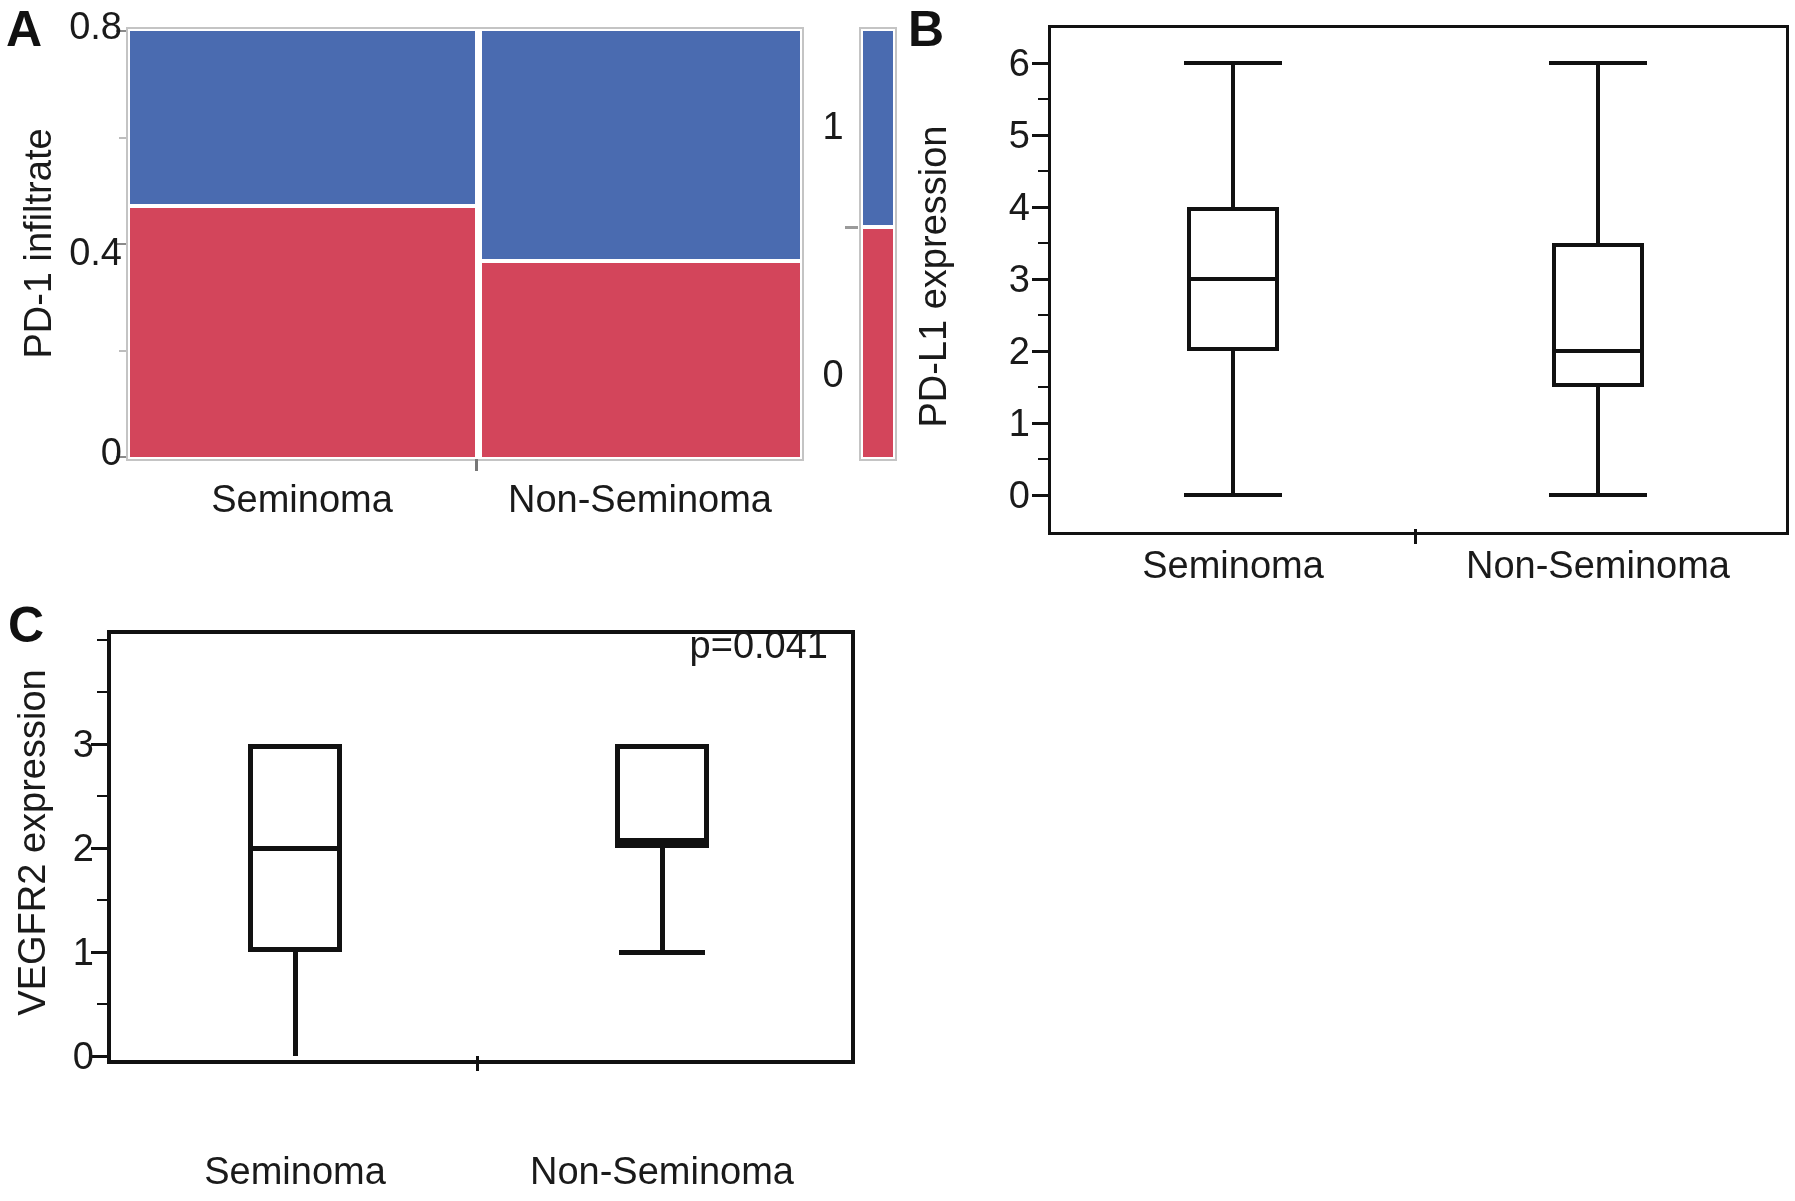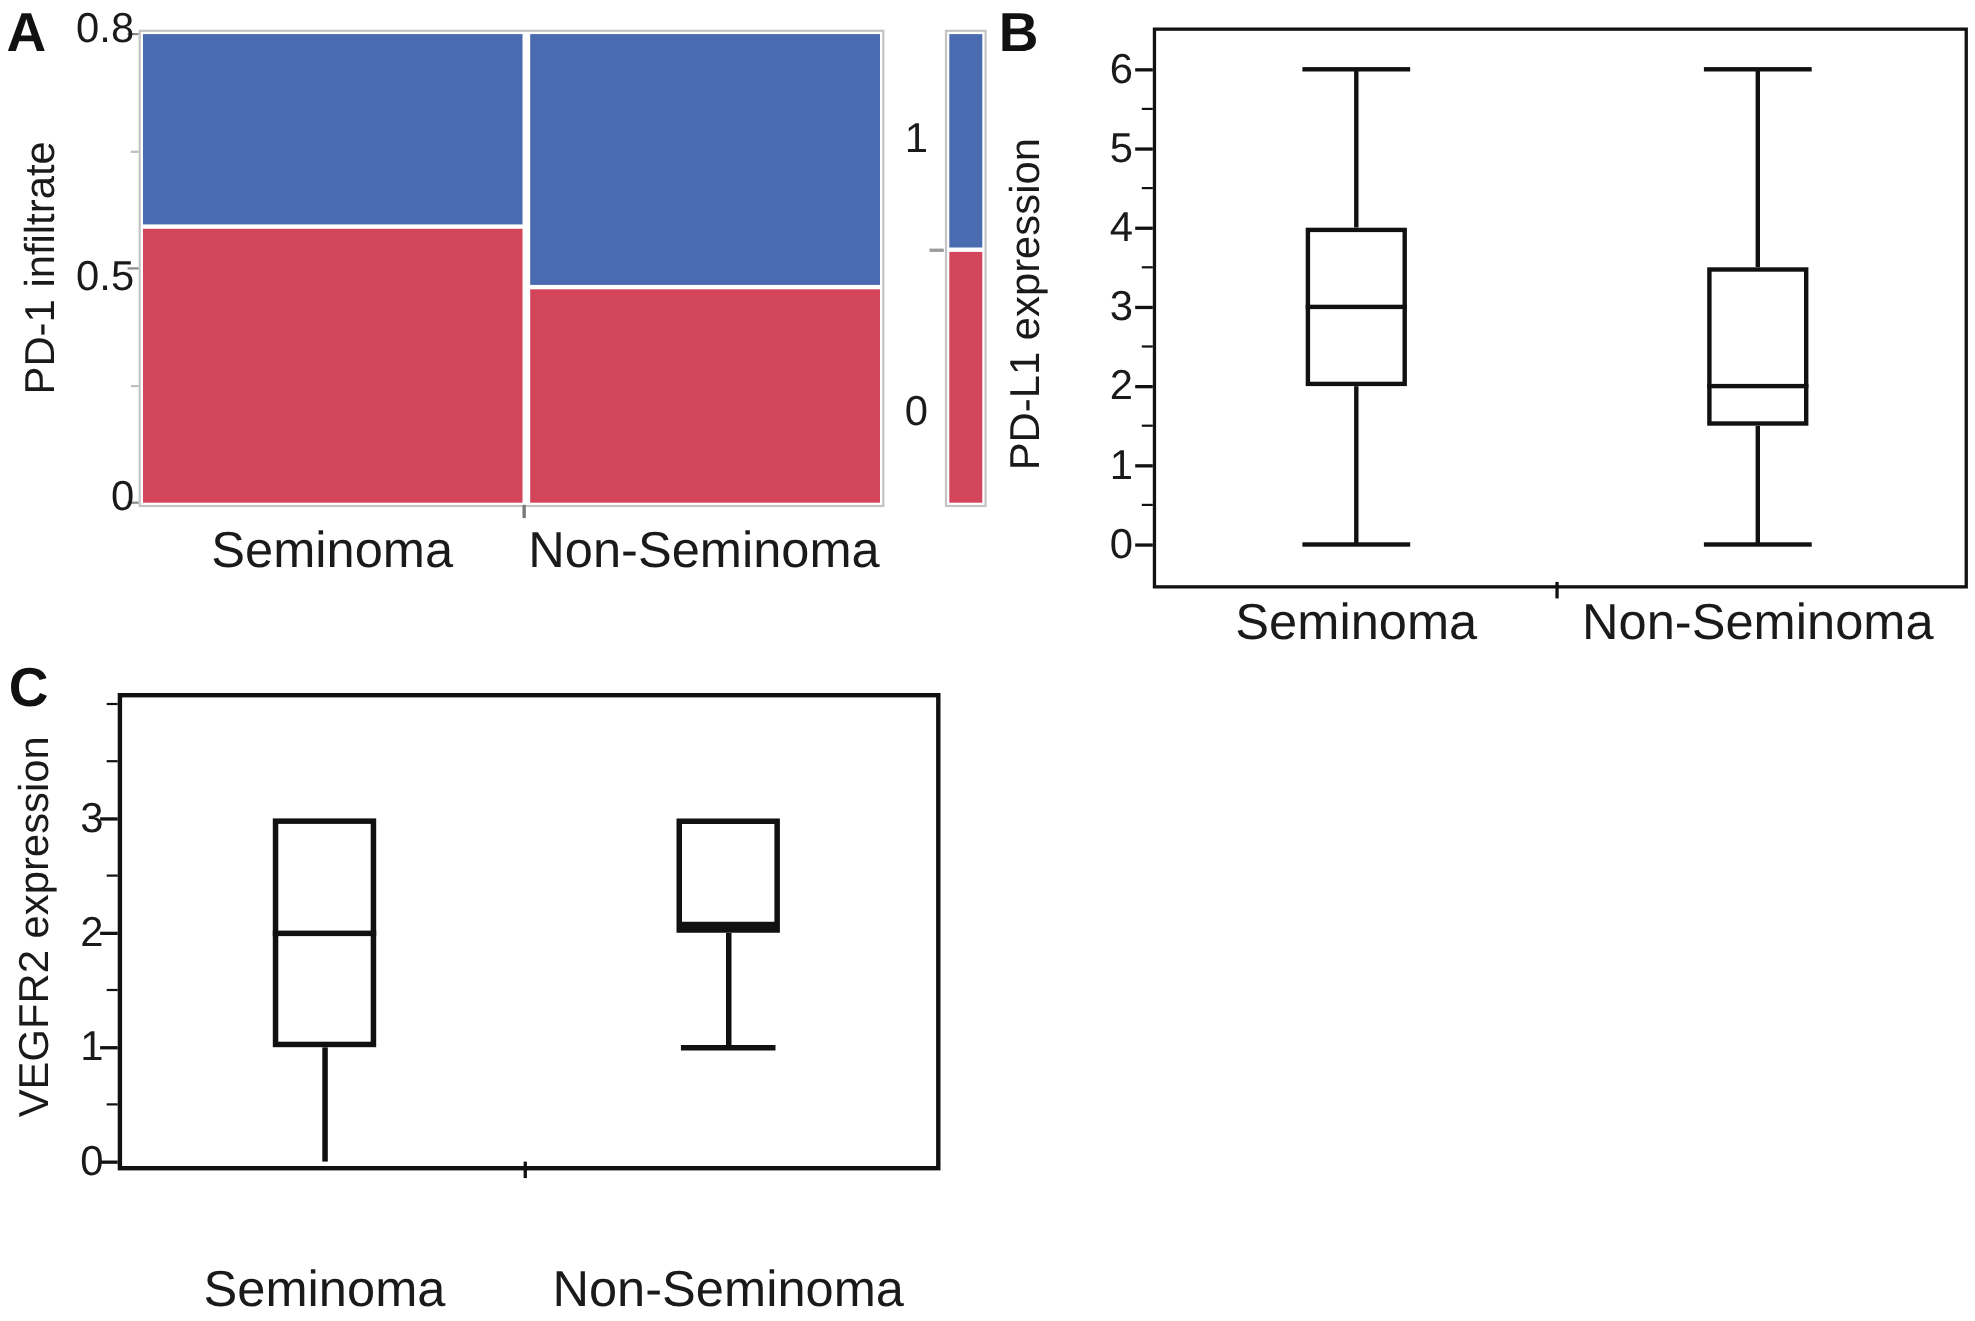--- a/index.html
+++ b/index.html
@@ -4,21 +4,21 @@
 <style>
   html,body{margin:0;padding:0;background:#ffffff;}
   #figure-root{
     position:relative;width:1795px;height:1201px;background:#ffffff;overflow:hidden;
     font-family:"Liberation Sans", sans-serif;color:#1a1a1a;
   }
   .abs{position:absolute;}
   .panel-letter{font-size:50px;font-weight:700;color:#111;}
   .axis-label{width:440px;text-align:center;font-size:38px;transform:rotate(-90deg);}
   .tick-label{width:90px;text-align:right;font-size:38px;line-height:46px;}
-  .cat-label{font-size:46px;line-height:38px;transform:translateX(-50%);white-space:nowrap;text-align:right;}
+  .cat-label{font-size:38px;line-height:38px;transform:translateX(-50%);white-space:nowrap;text-align:right;}
   .legend-label{width:44px;text-align:center;font-size:38px;line-height:46px;}
   .p-annotation{width:320px;text-align:right;font-size:38px;line-height:46px;}
 
   
   .a-letter{left:6px;top:0px;}
   .a-ylabel{left:-182px;top:222px;}
   .a-tick-0{left:32px;top:3px;}
   .a-tick-1{left:32px;top:229px;}
   .a-tick-2{left:32px;top:429px;}
   .a-leg-1{left:811px;top:103px;}
@@ -111,30 +111,31 @@
       <div style="position: absolute; left: 248px; top: 744px; width: 94px; height: 208px; background: rgb(255, 255, 255); border: 5px solid rgb(17, 17, 17); box-sizing: border-box;"></div>
       <div style="position: absolute; left: 248px; top: 845.5px; width: 94px; height: 5px; background: rgb(17, 17, 17);"></div>
       <div style="position: absolute; left: 659.5px; top: 848px; width: 5px; height: 104px; background: rgb(17, 17, 17);"></div>
       <div style="position: absolute; left: 619px; top: 949.5px; width: 86px; height: 5px; background: rgb(17, 17, 17);"></div>
       <div style="position: absolute; left: 615px; top: 744px; width: 94px; height: 104px; background: rgb(255, 255, 255); border-width: 5px 5px 10px; border-style: solid; border-color: rgb(17, 17, 17); border-image: initial; box-sizing: border-box;"></div>
     </div>
 
   <div class="abs panel-letter a-letter">A</div>
   <div class="abs axis-label a-ylabel">PD-1 infiltrate</div>
   <div class="abs tick-label a-tick-0">0.8</div>
-  <div class="abs tick-label a-tick-1">0.5</div>
+  <div class="abs tick-label a-tick-1">0.4</div>
   <div class="abs tick-label a-tick-2">0</div>
   <div class="abs legend-label a-leg-1">1</div>
   <div class="abs legend-label a-leg-0">0</div>
   <div class="abs cat-label a-cat-0">Seminoma</div>
   <div class="abs cat-label a-cat-1">Non-Seminoma</div>
 
   <div class="abs panel-letter b-letter">B</div>
   <div class="abs axis-label b-ylabel">PD-L1 expression</div>
   <div class="abs cat-label b-cat-0">Seminoma</div>
   <div class="abs cat-label b-cat-1">Non-Seminoma</div>
 
   <div class="abs panel-letter c-letter">C</div>
   <div class="abs axis-label c-ylabel">VEGFR2 expression</div>
   <div class="abs cat-label c-cat-0">Seminoma</div>
   <div class="abs cat-label c-cat-1">Non-Seminoma</div>
+  <div class="abs p-annotation c-pvalue">p=0.041</div>
 
 </div>
 
 </body></html>

